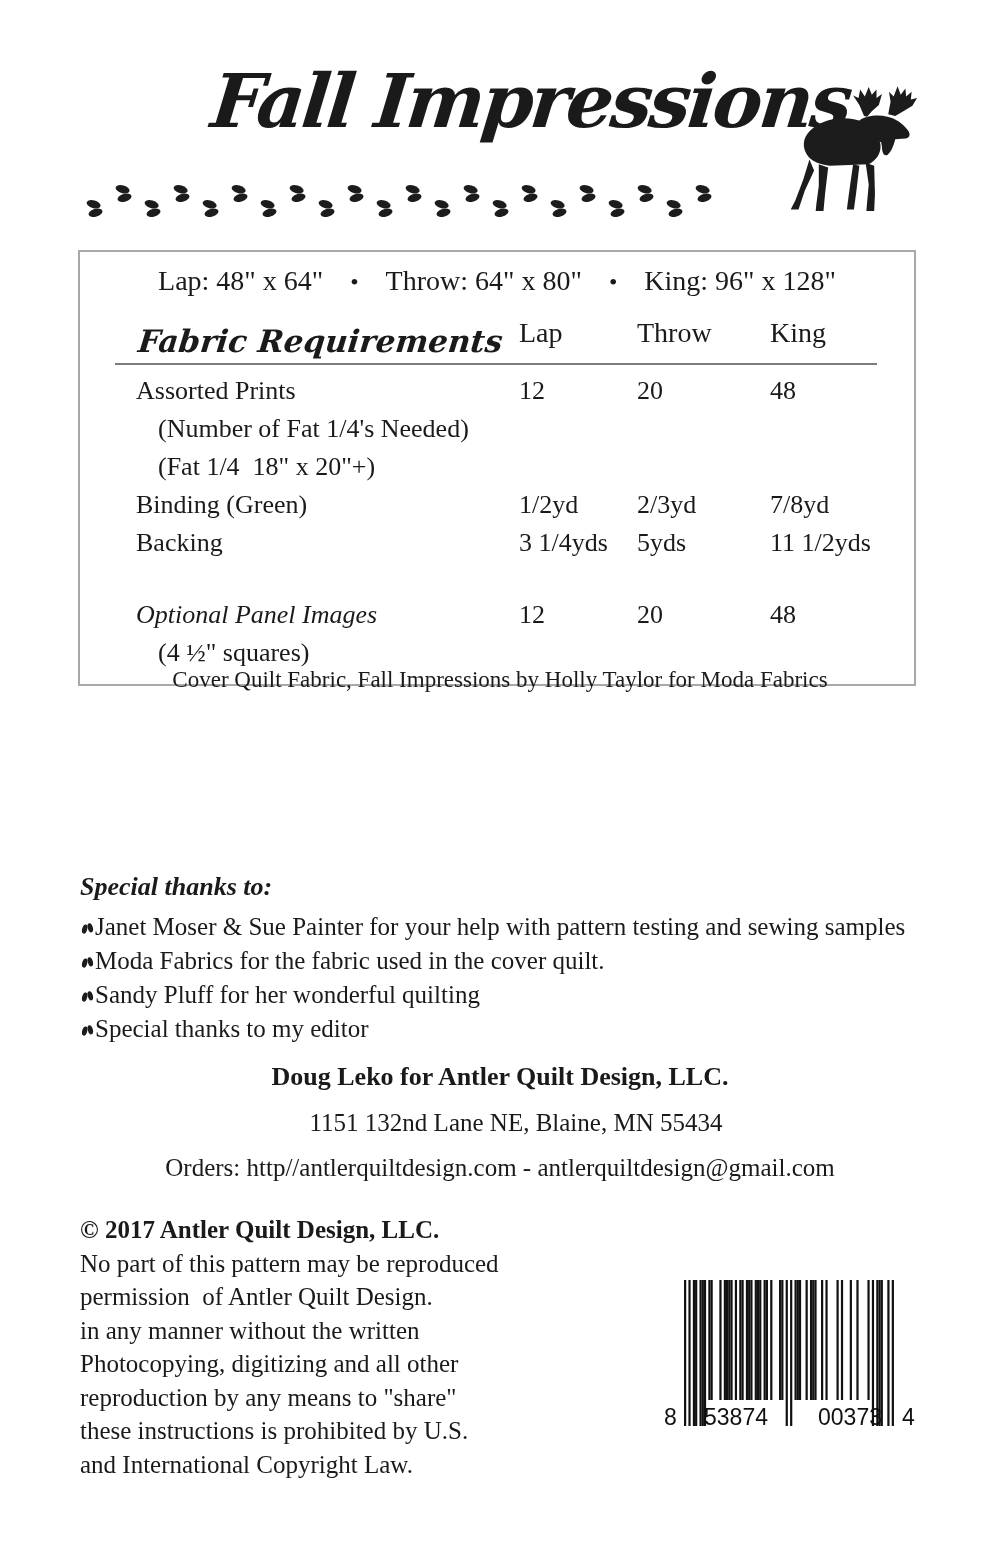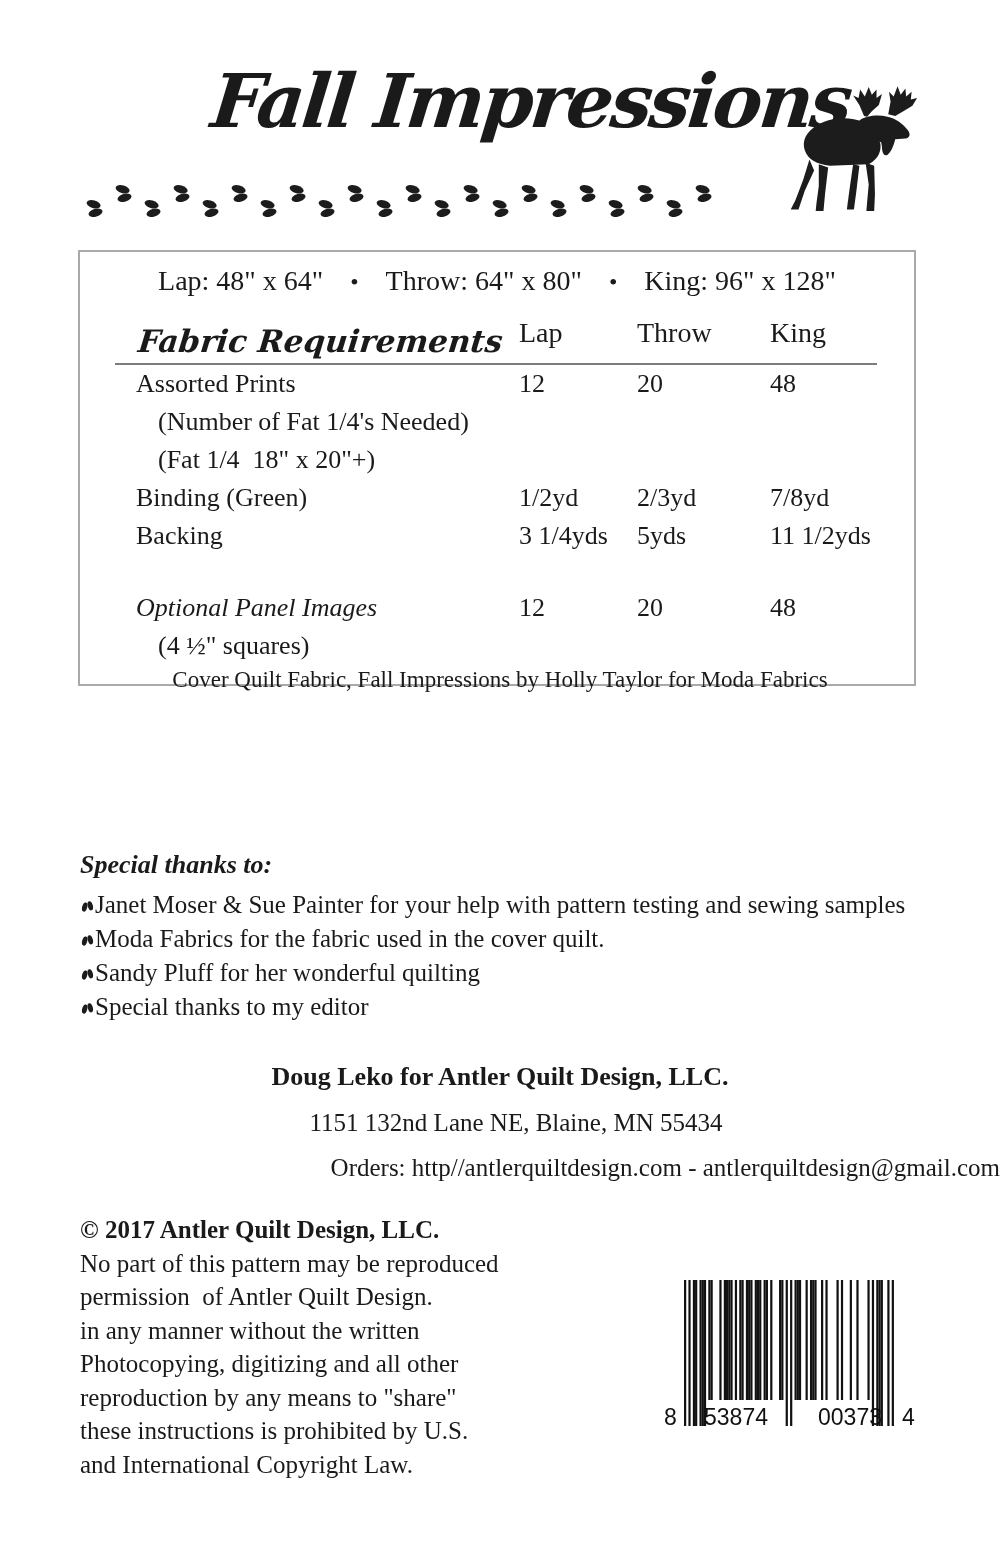--- a/index.html
+++ b/index.html
@@ -35,40 +35,40 @@
   .fr-header {
     align-items:end; border-bottom:2px solid #7d7d7d;
     margin-left:-21px; padding-left:21px; margin-right:17px;
   }
   .fr-section-title {
     font-family:"DejaVu Serif", serif; font-style:italic; font-weight:bold;
     font-size:31px; transform:skewX(-6deg); transform-origin:left bottom;
     padding-bottom:4px; white-space:nowrap;
   }
   .fr-col { font-size:28px; padding-bottom:14px; }
-  .fr-body { }
+  .fr-body { margin-top:7px; }
   .fr-row { font-size:26px; line-height:38px; }
   .fr-sub { font-size:26px; line-height:38px; padding-left:22px; white-space:pre-wrap; }
   .row-gap { height:34px; }
   .italic { font-style:italic; }
 
   .caption { position:absolute; top:667px; left:0; width:100%; text-align:center; font-size:23px; }
 
   
-  .thanks { position:absolute; left:80px; top:850px; width:860px; }
+  .thanks { position:absolute; left:80px; top:872px; width:860px; }
   .thanks-heading { font-size:26px; font-weight:bold; font-style:italic; margin-bottom:8px; }
   .thanks-list { list-style:none; }
   .thanks-list li { display:flex; align-items:center; font-size:25px; line-height:34px; }
   .bullet-hoof { width:15px; height:21px; fill:#1c1c1c; flex:0 0 auto; transform:rotate(-90deg); }
 
   
   .publisher { position:absolute; top:1062px; left:0; width:100%; text-align:center; }
   .pub-name { font-size:26px; font-weight:bold; margin-bottom:17px; }
   .pub-address { font-size:25px; margin-bottom:17px;padding-left:32px; }
-  .pub-orders { font-size:25px;text-align:right; }
+  .pub-orders { font-size:25px; }
 
   
   .copyright { position:absolute; left:80px; top:1213px; width:480px; font-size:25px; line-height:33.5px; }
   .copyright-heading { font-weight:bold; }
   .copyright-line { white-space:pre-wrap; }
 
   .barcode { position:absolute; left:658px; top:1280px; width:276px; height:166px; }
   .barcode-bars { position:absolute; left:26px; top:0; width:210px; height:146px; }
   .barcode-bars rect { fill:#111; }
   .bc-digit { position:absolute; top:124px; font-family:"Liberation Sans", sans-serif; font-size:23px; color:#111; }

